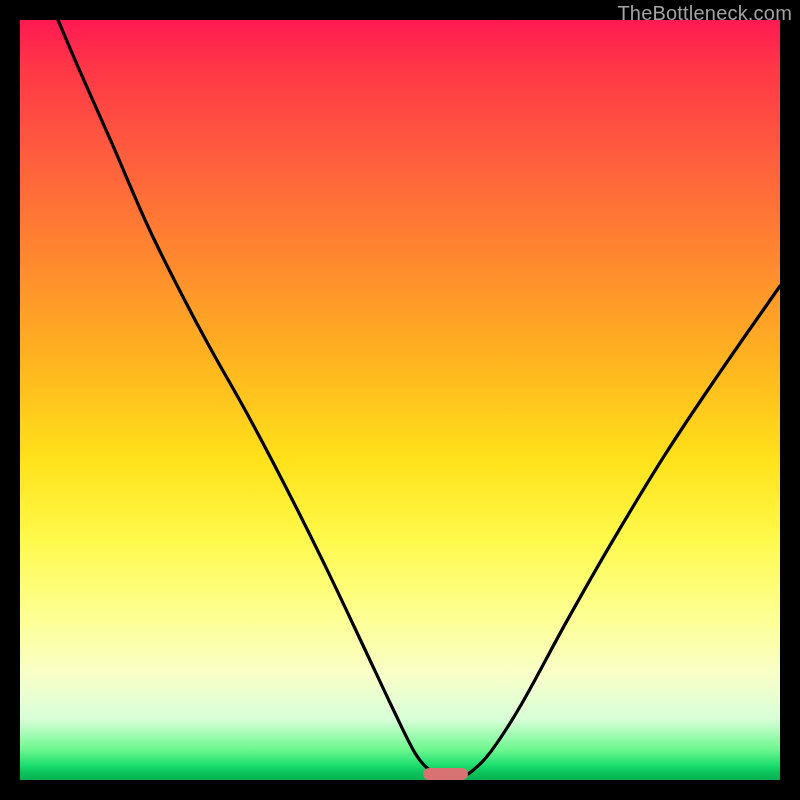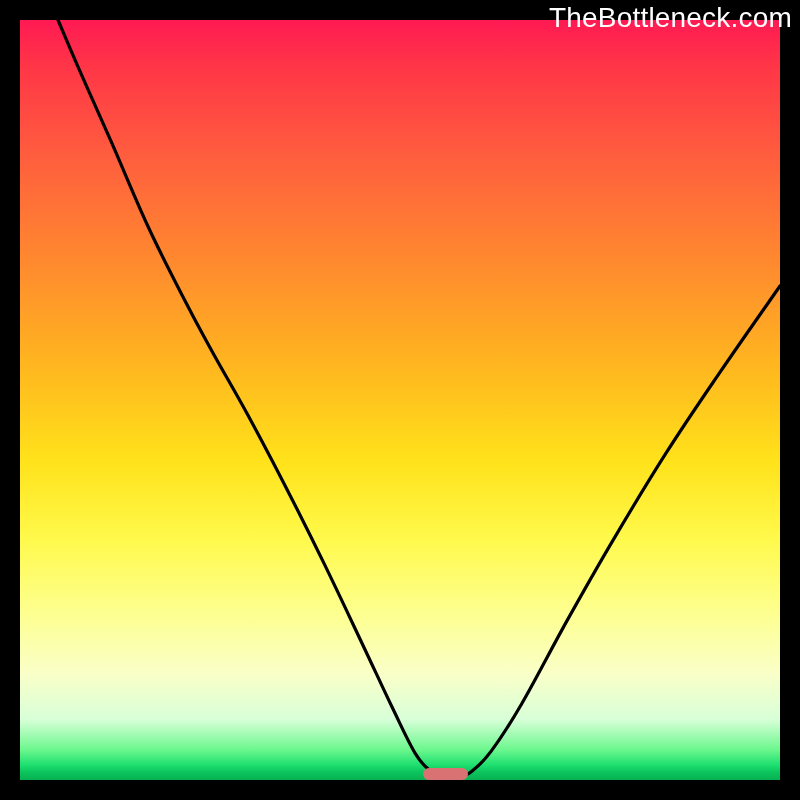--- a/index.html
+++ b/index.html
@@ -52,22 +52,22 @@
   .marker {
     position: absolute;
     height: 12px;
     border-radius: 6px;
     background: #d97272;
   }
   .watermark {
     position: absolute;
     top: 2px;
     right: 8px;
-    color: #ffffff;
-    font-size: 28px;
+    color: #a3a3a3;
+    font-size: 20px;
     font-weight: 500;
     letter-spacing: 0.2px;
     user-select: none;
     text-align: center;
   }
 </style>
 </head>
 <body>
 
 <div class="frame">

